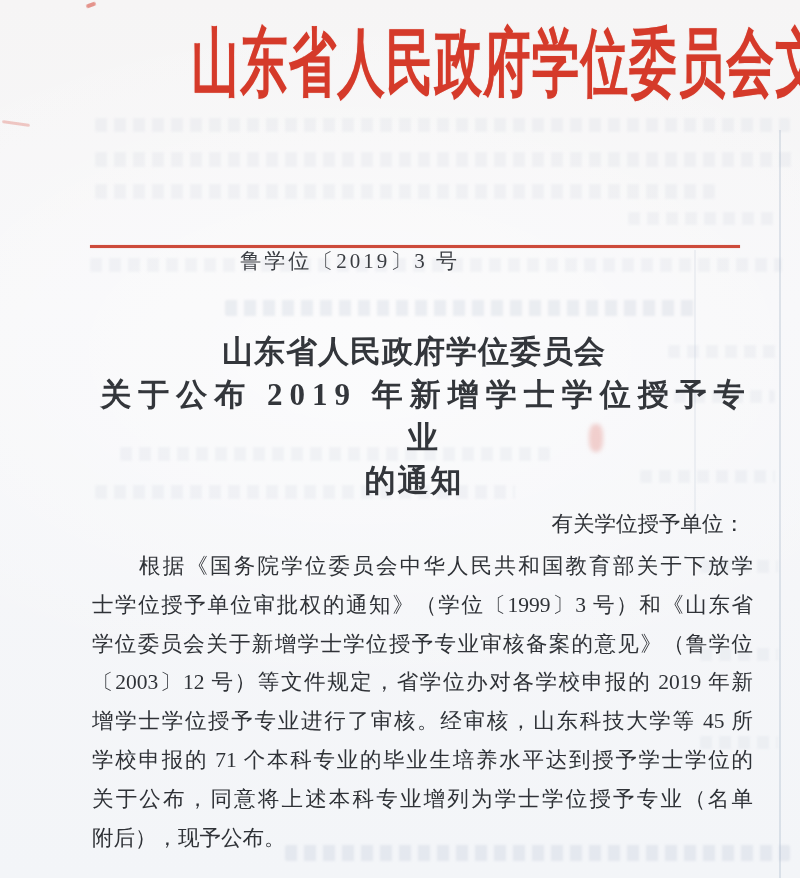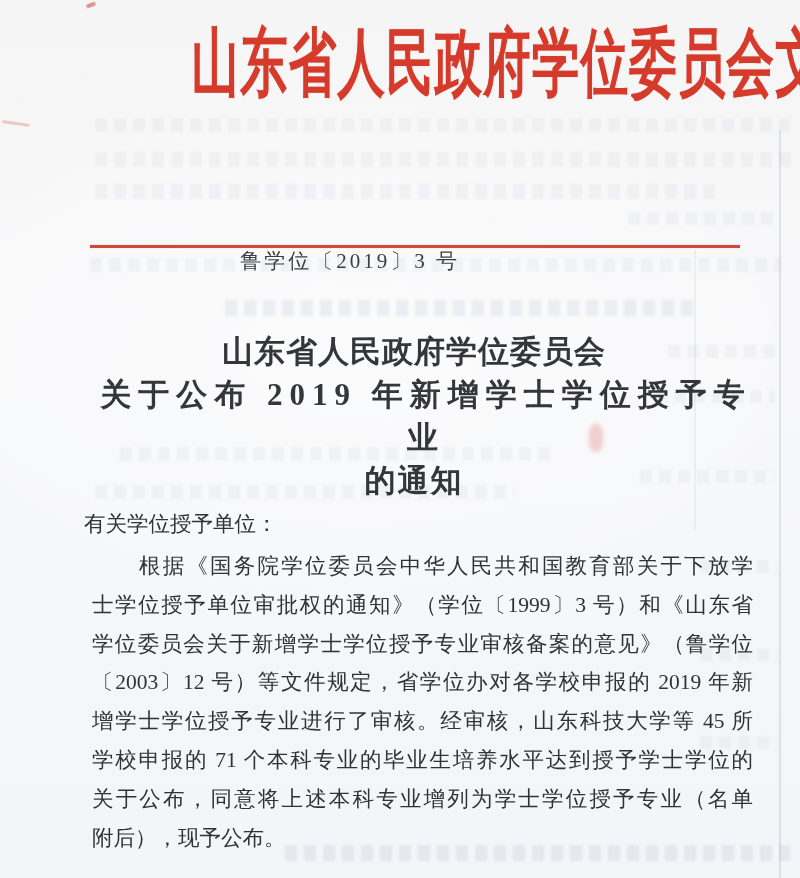--- a/index.html
+++ b/index.html
@@ -43,21 +43,21 @@
     position:absolute;top:330px;left:64px;width:700px;
     text-align:center;font-weight:bold;font-size:31px;
     line-height:43px;color:#33363b;
   }
   .notice-title .t2{letter-spacing:7px;margin-left:24px;}
   .notice-title .t1{letter-spacing:1px;}
   .notice-title .t3{letter-spacing:2px;text-align:center;}
   
   .salutation{
     position:absolute;top:509px;left:84px;width:661px;
-    font-size:21.5px;color:#2f3237;
+    font-size:21.5px;color:#2f3237;text-align:right;
   }
   .body-text{
     position:absolute;top:547px;left:84px;width:661px;
     font-size:21.5px;line-height:38.8px;color:#2f3237;
   }
   .body-text .line{width:661px;margin-left:8px;}
   .body-text .stretch{text-align:justify;text-align-last:justify;}
   .body-text .indent{padding-left:47px;width:614px;}
   
   .bleed{

